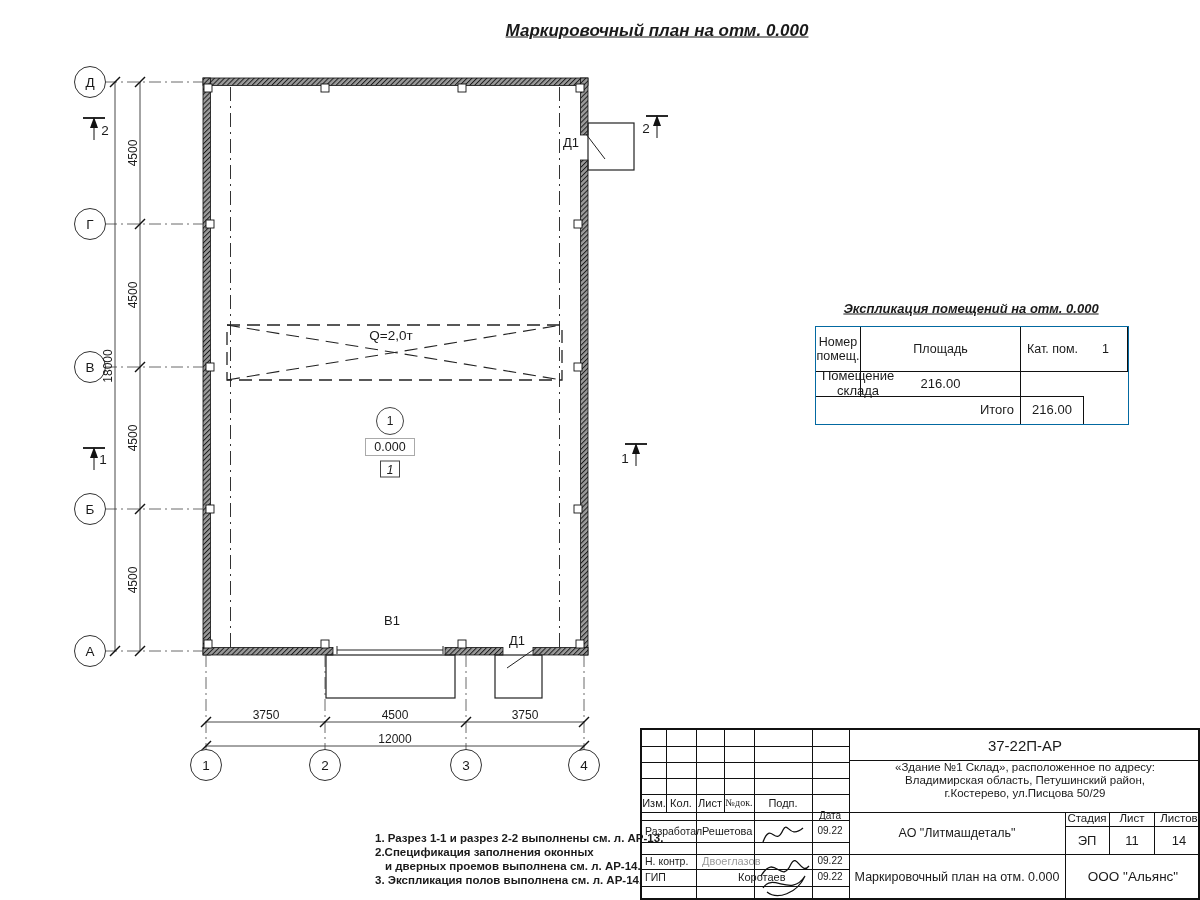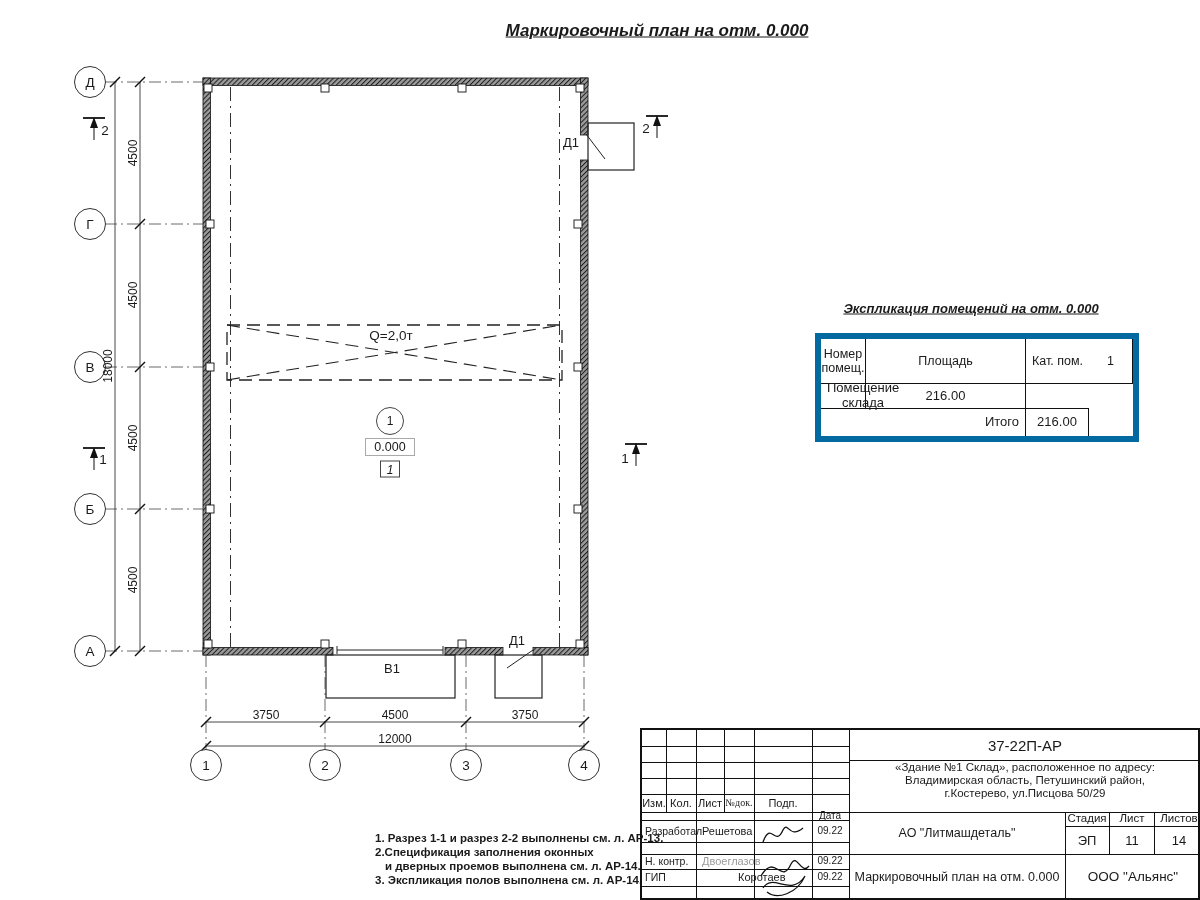--- a/index.html
+++ b/index.html
@@ -8,23 +8,23 @@
   .lbl{position:absolute;transform:translate(-50%,-50%);font-size:12px;white-space:nowrap;line-height:1;}
   .lbl-l{position:absolute;transform:translate(0,-50%);font-size:12px;white-space:nowrap;line-height:1;}
   .vert{transform:translate(-50%,-50%) rotate(-90deg);}
   .axis-circle{position:absolute;width:30px;height:30px;border:1px solid #333;border-radius:50%;
          background:#fff;display:flex;align-items:center;justify-content:center;
          font-size:13.5px;transform:translate(-50%,-50%);}
   .ital{font-style:italic;}
   .under{text-decoration:underline;}
   .whitebg{background:#fff;padding:0 3px;}
   
-  #schedule{position:absolute;left:815px;top:333px;display:grid;
+  #schedule{position:absolute;left:815px;top:326px;display:grid;
             grid-template-columns:45px 160px 63px 44px;grid-template-rows:45px 25px 27px;
-            border:6px solid #0369a1;}
+            border:1px solid #0369a1;}
   .tc{border-right:1px solid #111;border-bottom:1px solid #111;display:flex;
       align-items:center;justify-content:center;font-size:12.5px;text-align:center;line-height:1.15;}
   .tc.norb{border-right:none;}
   .tc.nobb{border-bottom:none;}
   .tc.left{justify-content:flex-start;padding-left:6px;}
   .tc.right{justify-content:flex-end;padding-right:6px;}
   .tc.span2{grid-column:1 / 3;}
   
   #stamp{position:absolute;left:640px;top:728px;width:560px;height:172px;border:2px solid #111;box-sizing:border-box;}
   .vl,.hl{position:absolute;background:#111;}
@@ -166,21 +166,21 @@
   <div class="lbl" style="left:525px;top:715px;">3750</div>
   <div class="lbl" style="left:395px;top:739px;">12000</div>
 
   <div class="lbl" style="left:105px;top:131px;font-size:13.5px;">2</div>
   <div class="lbl" style="left:646px;top:129px;font-size:13.5px;">2</div>
   <div class="lbl" style="left:103px;top:460px;font-size:13.5px;">1</div>
   <div class="lbl" style="left:625px;top:459px;font-size:13.5px;">1</div>
 
   <div class="lbl whitebg" style="left:391px;top:336px;font-size:13.5px;">Q=2,0т</div>
   <div class="lbl" style="left:571px;top:142px;font-size:13px;background:#fff;">Д1</div>
-  <div class="lbl" style="left:392px;top:668px;font-size:13px;text-align:right;">В1</div>
+  <div class="lbl" style="left:392px;top:620px;font-size:13px;text-align:right;">В1</div>
   <div class="lbl" style="left:517px;top:640px;font-size:13px;">Д1</div>
 
   <div style="position:absolute;left:390px;top:421px;width:26px;height:26px;border:1px solid #444;border-radius:50%;
               background:#fff;display:flex;align-items:center;justify-content:center;font-size:12px;
               transform:translate(-50%,-50%);">1</div>
   <div style="position:absolute;left:390px;top:447px;width:48px;height:16px;border:1px solid #aaa;background:#fff;
               display:flex;align-items:center;justify-content:center;font-size:12.5px;
               transform:translate(-50%,-50%);">0.000</div>
   <div class="ital" style="position:absolute;left:390px;top:469px;width:18px;height:15px;border:1px solid #444;background:#fff;
               display:flex;align-items:center;justify-content:center;font-size:12px;

